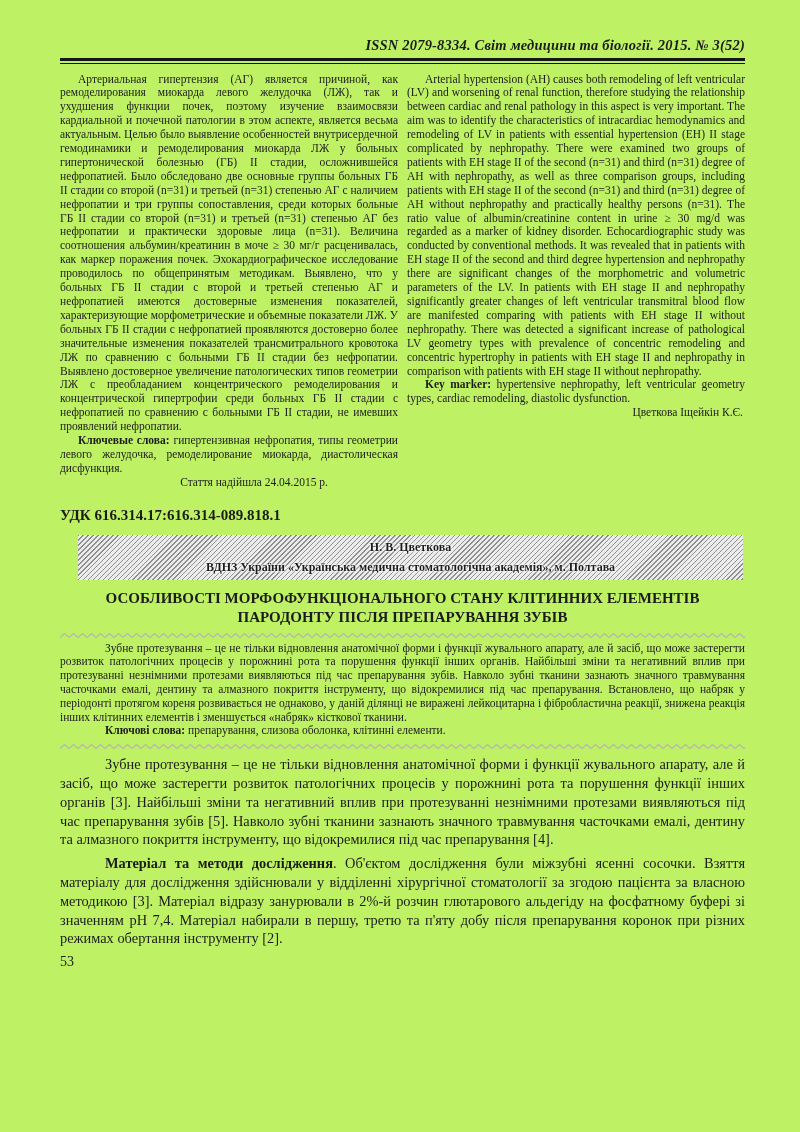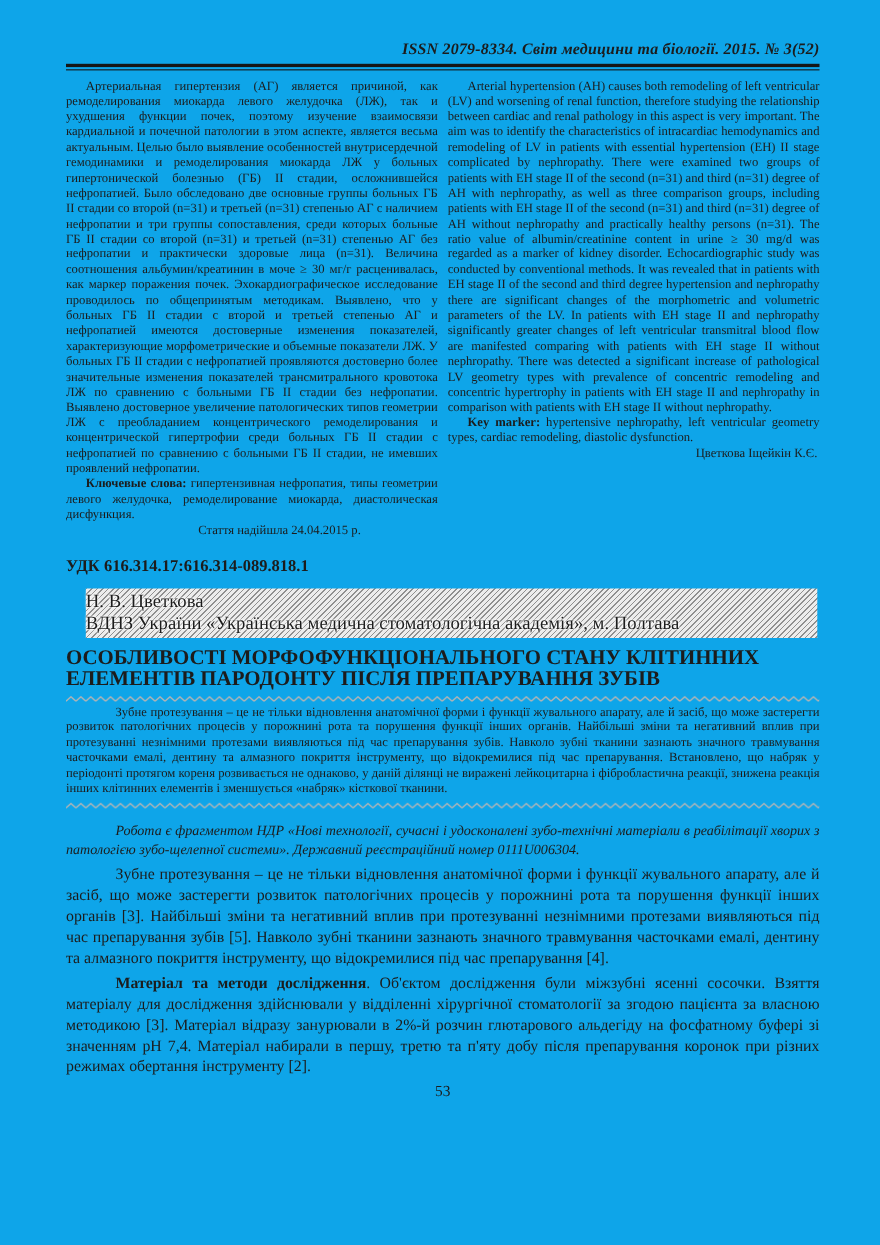--- a/index.html
+++ b/index.html
@@ -1,17 +1,17 @@
 <!DOCTYPE html>
 <html><head>
 <meta charset="utf-8">
 <style>
   html,body{margin:0;padding:0;background:#e9e9e9;}
   .page{
-    width:800px;height:1132px;margin:0 auto;background:#0ea5e9;
+    width:800px;height:1132px;margin:0 auto;background:#bef264;
     box-sizing:border-box;padding:36px 55px 0 60px;position:relative;
     font-family:"Liberation Serif","DejaVu Serif",serif;color:#1c1c1c;
     overflow:hidden;
   }
   
   .journal-line{
     text-align:right;font-weight:bold;font-style:italic;
     font-size:14.5px;line-height:18px;margin:0 0 4px 0;letter-spacing:.2px;
   }
   .rule-thick{height:2.5px;background:#161616;}
@@ -20,41 +20,41 @@
   .abstract-cols{display:flex;gap:9px;margin-top:9px;}
   .abstract-cols .col{width:338px;font-size:11.5px;line-height:13.9px;text-align:justify;}
   .abs-body{margin:0;text-indent:18px;}
   .abs-kw{margin:0;text-indent:18px;}
   .abs-kw b{font-weight:bold;}
   .received{margin:0;text-align:right;padding-right:70px;}
   .reviewer{margin:0;text-align:right;padding-right:2px;}
   
   .udc{margin-top:17px;font-weight:bold;font-size:15px;line-height:17px;}
   .author-block{
-    margin:11px 2px 0 18px;font-weight:normal;font-size:17px;line-height:20px;
+    margin:11px 2px 0 18px;text-align:center;font-weight:bold;font-size:12px;line-height:20px;
     padding:2px 0 3px 0;
     background:repeating-linear-gradient(135deg,#8f8f8f 0 1px,#ececec 1px 3.5px);
     text-shadow:0 0 2px #fff,0 0 3px #fff,0 0 3px #fff;
   }
   .author-block div{margin:0;}
   .article-title{
-    margin:9px 0 0 0;text-align:left;font-weight:bold;font-size:19px;line-height:19px;
+    margin:9px 0 0 0;text-align:center;font-weight:bold;font-size:15px;line-height:19px;
   }
   .zigzag{display:block;margin-top:5px;}
   
   .ua-abstract{margin:3px 0 0 0;font-size:11.5px;line-height:13.8px;text-align:justify;text-indent:45px;}
   .ua-kw{margin:0;font-size:11.5px;line-height:13.8px;text-indent:45px;}
   .ua-kw b{font-weight:bold;}
   
   .ndr-note{margin:11px 0 0 0;font-style:italic;font-size:12.8px;line-height:17px;text-align:justify;text-indent:45px;}
   
   .body-p{margin:5px 0 0 0;font-size:14.4px;line-height:18.8px;text-align:justify;text-indent:45px;}
   .body-p:first-of-type{margin-top:6px;}
   .body-p b{font-weight:bold;}
-  .page-number{text-align:center;font-size:14px;margin-top:6px;}
+  .page-number{font-size:14px;margin-top:6px;}
 </style>
 </head>
 <body>
 
 <div class="page">
 
   <div class="journal-line">ISSN 2079-8334. Світ медицини та біології. 2015. № 3(52)</div>
   <div class="rule-thick"></div>
   <div class="rule-thin"></div>
 
@@ -83,30 +83,30 @@
   <svg class="zigzag" width="685" height="7" aria-hidden="true">
     <defs>
       <pattern id="zz1" width="9" height="7" patternUnits="userSpaceOnUse">
         <polyline points="0,5.5 4.5,1.5 9,5.5" fill="none" stroke="#b4b4b4" stroke-width="1.2"></polyline>
       </pattern>
     </defs>
     <rect width="685" height="7" fill="url(#zz1)"></rect>
   </svg>
 
   <p class="ua-abstract">Зубне протезування – це не тільки відновлення анатомічної форми і функції жувального апарату, але й засіб, що може застерегти розвиток патологічних процесів у порожнині рота та порушення функції інших органів. Найбільші зміни та негативний вплив при протезуванні незнімними протезами виявляються під час препарування зубів. Навколо зубні тканини зазнають значного травмування часточками емалі, дентину та алмазного покриття інструменту, що відокремилися під час препарування. Встановлено, що набряк у періодонті протягом кореня розвивається не однаково, у даній ділянці не виражені лейкоцитарна і фібробластична реакції, знижена реакція інших клітинних елементів і зменшується «набряк» кісткової тканини.</p>
+  <p class="ua-kw"><b>Ключові слова:</b><span> препарування, слизова оболонка, клітинні елементи.</span></p>
 
   <svg class="zigzag" width="685" height="7" aria-hidden="true">
     <defs>
       <pattern id="zz2" width="9" height="7" patternUnits="userSpaceOnUse">
         <polyline points="0,5.5 4.5,1.5 9,5.5" fill="none" stroke="#b4b4b4" stroke-width="1.2"></polyline>
       </pattern>
     </defs>
     <rect width="685" height="7" fill="url(#zz2)"></rect>
   </svg>
 
-  <p class="ndr-note">Робота є фрагментом НДР «Нові технології, сучасні і удосконалені зубо-технічні матеріали в реабілітації хворих з патологією зубо-щелепної системи». Державний реєстраційний номер 0111U006304.</p>
 
   <p class="body-p">Зубне протезування – це не тільки відновлення анатомічної форми і функції жувального апарату, але й засіб, що може застерегти розвиток патологічних процесів у порожнині рота та порушення функції інших органів [3]. Найбільші зміни та негативний вплив при протезуванні незнімними протезами виявляються під час препарування зубів [5]. Навколо зубні тканини зазнають значного травмування часточками емалі, дентину та алмазного покриття інструменту, що відокремилися під час препарування [4].</p>
   <p class="body-p"><b>Матеріал та методи дослідження</b><span>. Об'єктом дослідження були міжзубні ясенні сосочки. Взяття матеріалу для дослідження здійснювали у відділенні хірургічної стоматології за згодою пацієнта за власною методикою [3]. Матеріал відразу занурювали в 2%-й розчин глютарового альдегіду на фосфатному буфері зі значенням pH 7,4. Матеріал набирали в першу, третю та п'яту добу після препарування коронок при різних режимах обертання інструменту [2].</span></p>
 
   <div class="page-number">53</div>
 
 </div>
 
 </body></html>

